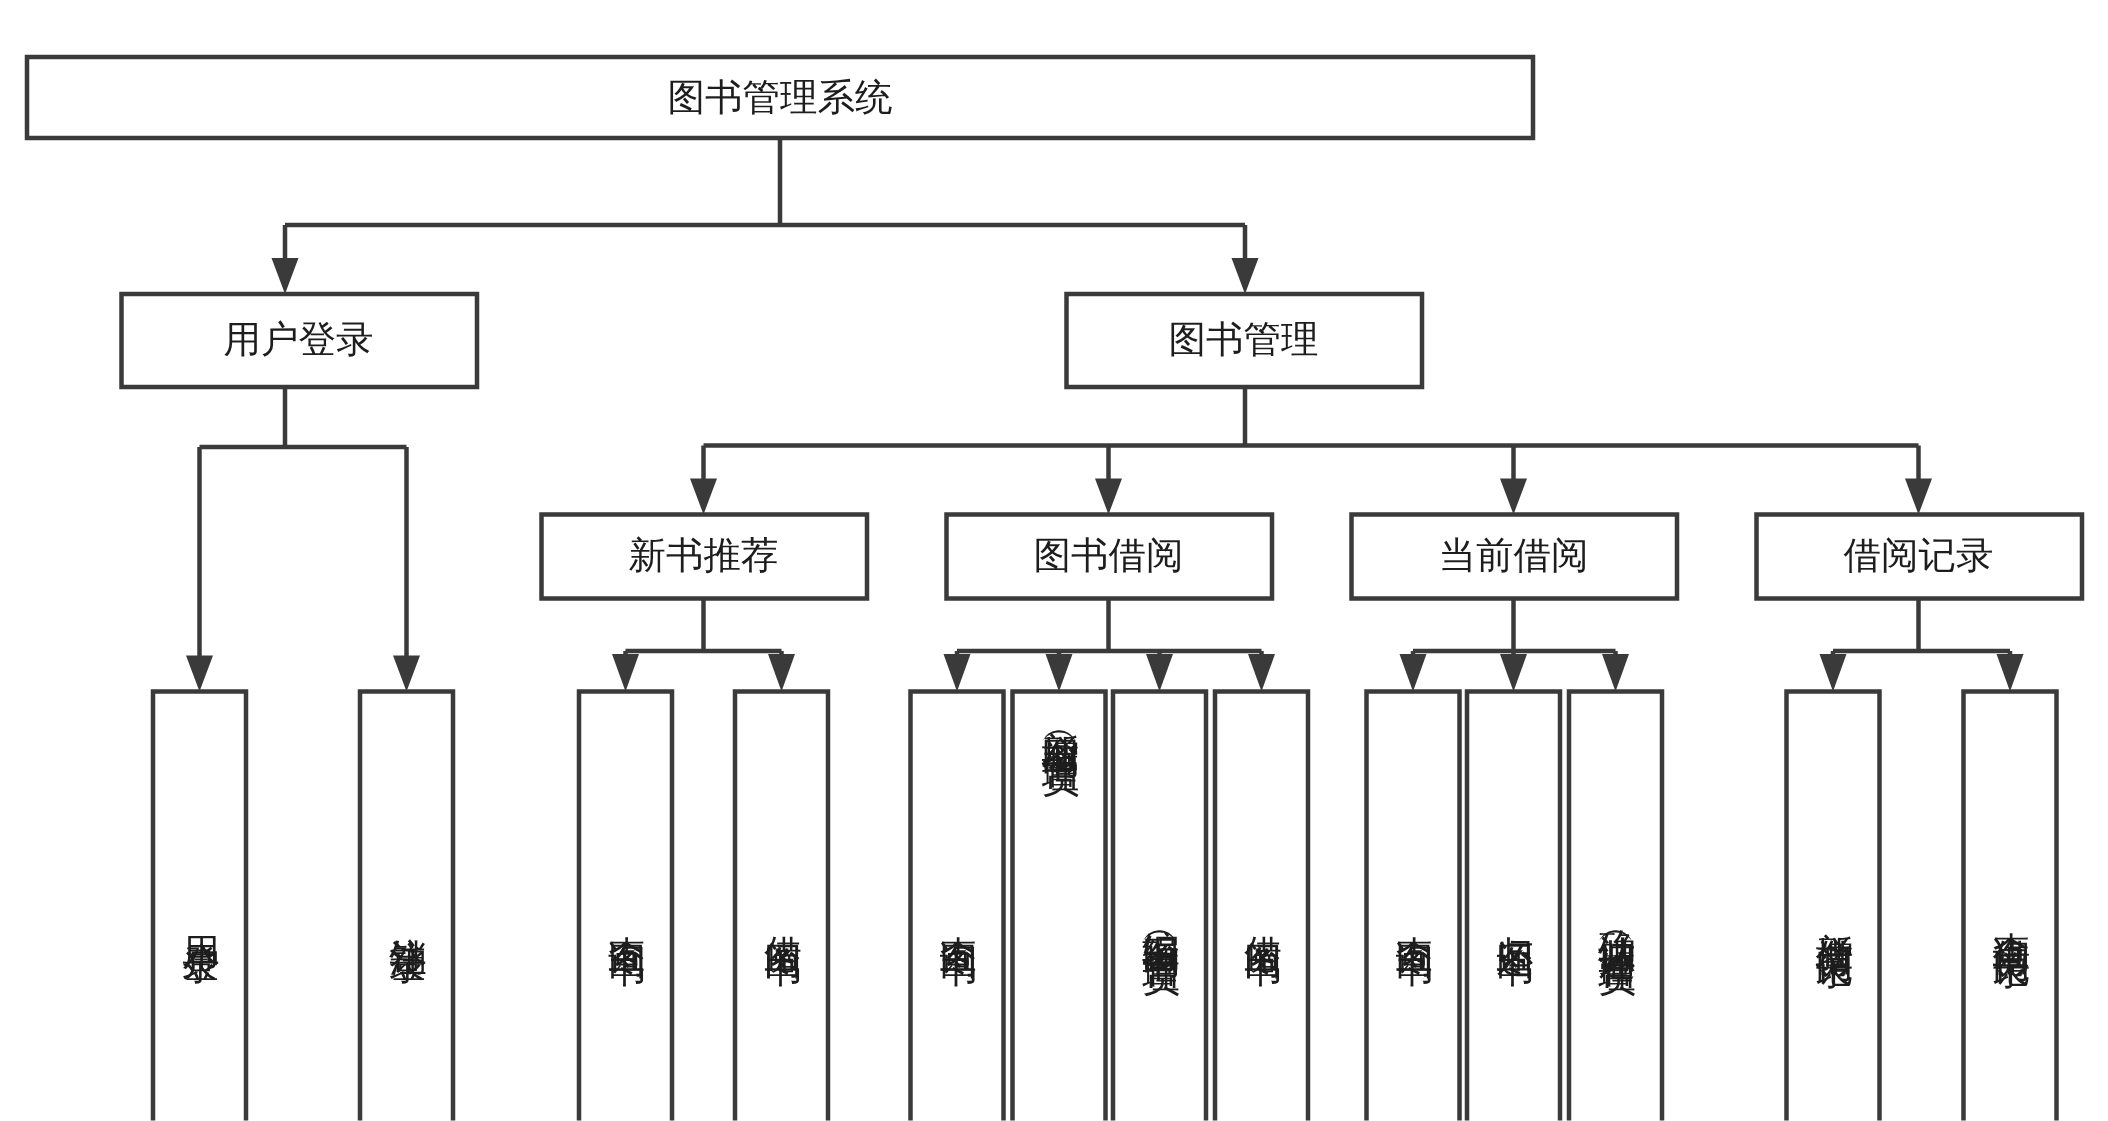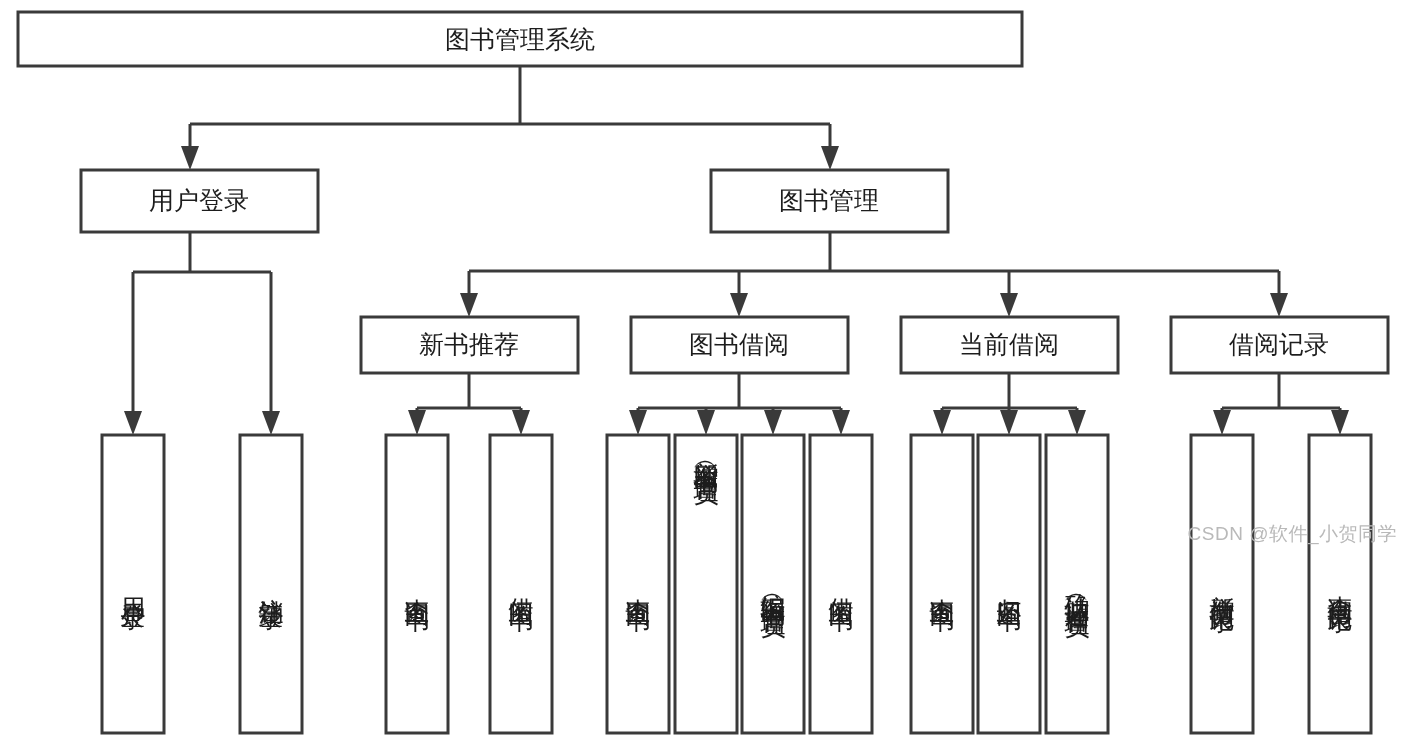--- a/index.html
+++ b/index.html
@@ -11,20 +11,21 @@
     width: 1405px;
     height: 747px;
     font-family: "Liberation Sans", "DejaVu Sans", sans-serif;
     overflow: hidden;
   }
   #diagram-root {
     position: relative;
     width: 1405px;
     height: 552px;
     background: #ffffff;
+    margin-top: 26px;
   }
   svg#flow-svg {
     position: absolute;
     left: 0;
     top: 0;
     width: 1405px;
     height: 747px;
   }
   .node-rect {
     fill: #ffffff;
@@ -204,14 +205,13 @@
   <div class="node-label-v" style="left: 742px; top: 441px; width: 62px; height: 292px; display: flex; align-items: center; justify-content: center;">编辑图书（管理员）</div>
   <div class="node-label-v" style="left: 810px; top: 435px; width: 62px; height: 298px; display: flex; align-items: center; justify-content: center;">借阅图书</div>
 
   <div class="node-label-v" style="left: 911px; top: 435px; width: 62px; height: 298px; display: flex; align-items: center; justify-content: center;">查询图书</div>
   <div class="node-label-v" style="left: 978px; top: 435px; width: 62px; height: 298px; display: flex; align-items: center; justify-content: center;">归还图书</div>
   <div class="node-label-v" style="left: 1046px; top: 441px; width: 62px; height: 292px; display: flex; align-items: center; justify-content: center;">确认归还（管理员）</div>
 
   <div class="node-label-v" style="left: 1191px; top: 435px; width: 62px; height: 298px; display: flex; align-items: center; justify-content: center;">新增借阅记录</div>
   <div class="node-label-v" style="left: 1309px; top: 435px; width: 62px; height: 298px; display: flex; align-items: center; justify-content: center;">查询借阅记录</div>
 
-  <div class="watermark">CSDN @软件_小贺同学</div>
 </div>
 
 </body></html>

